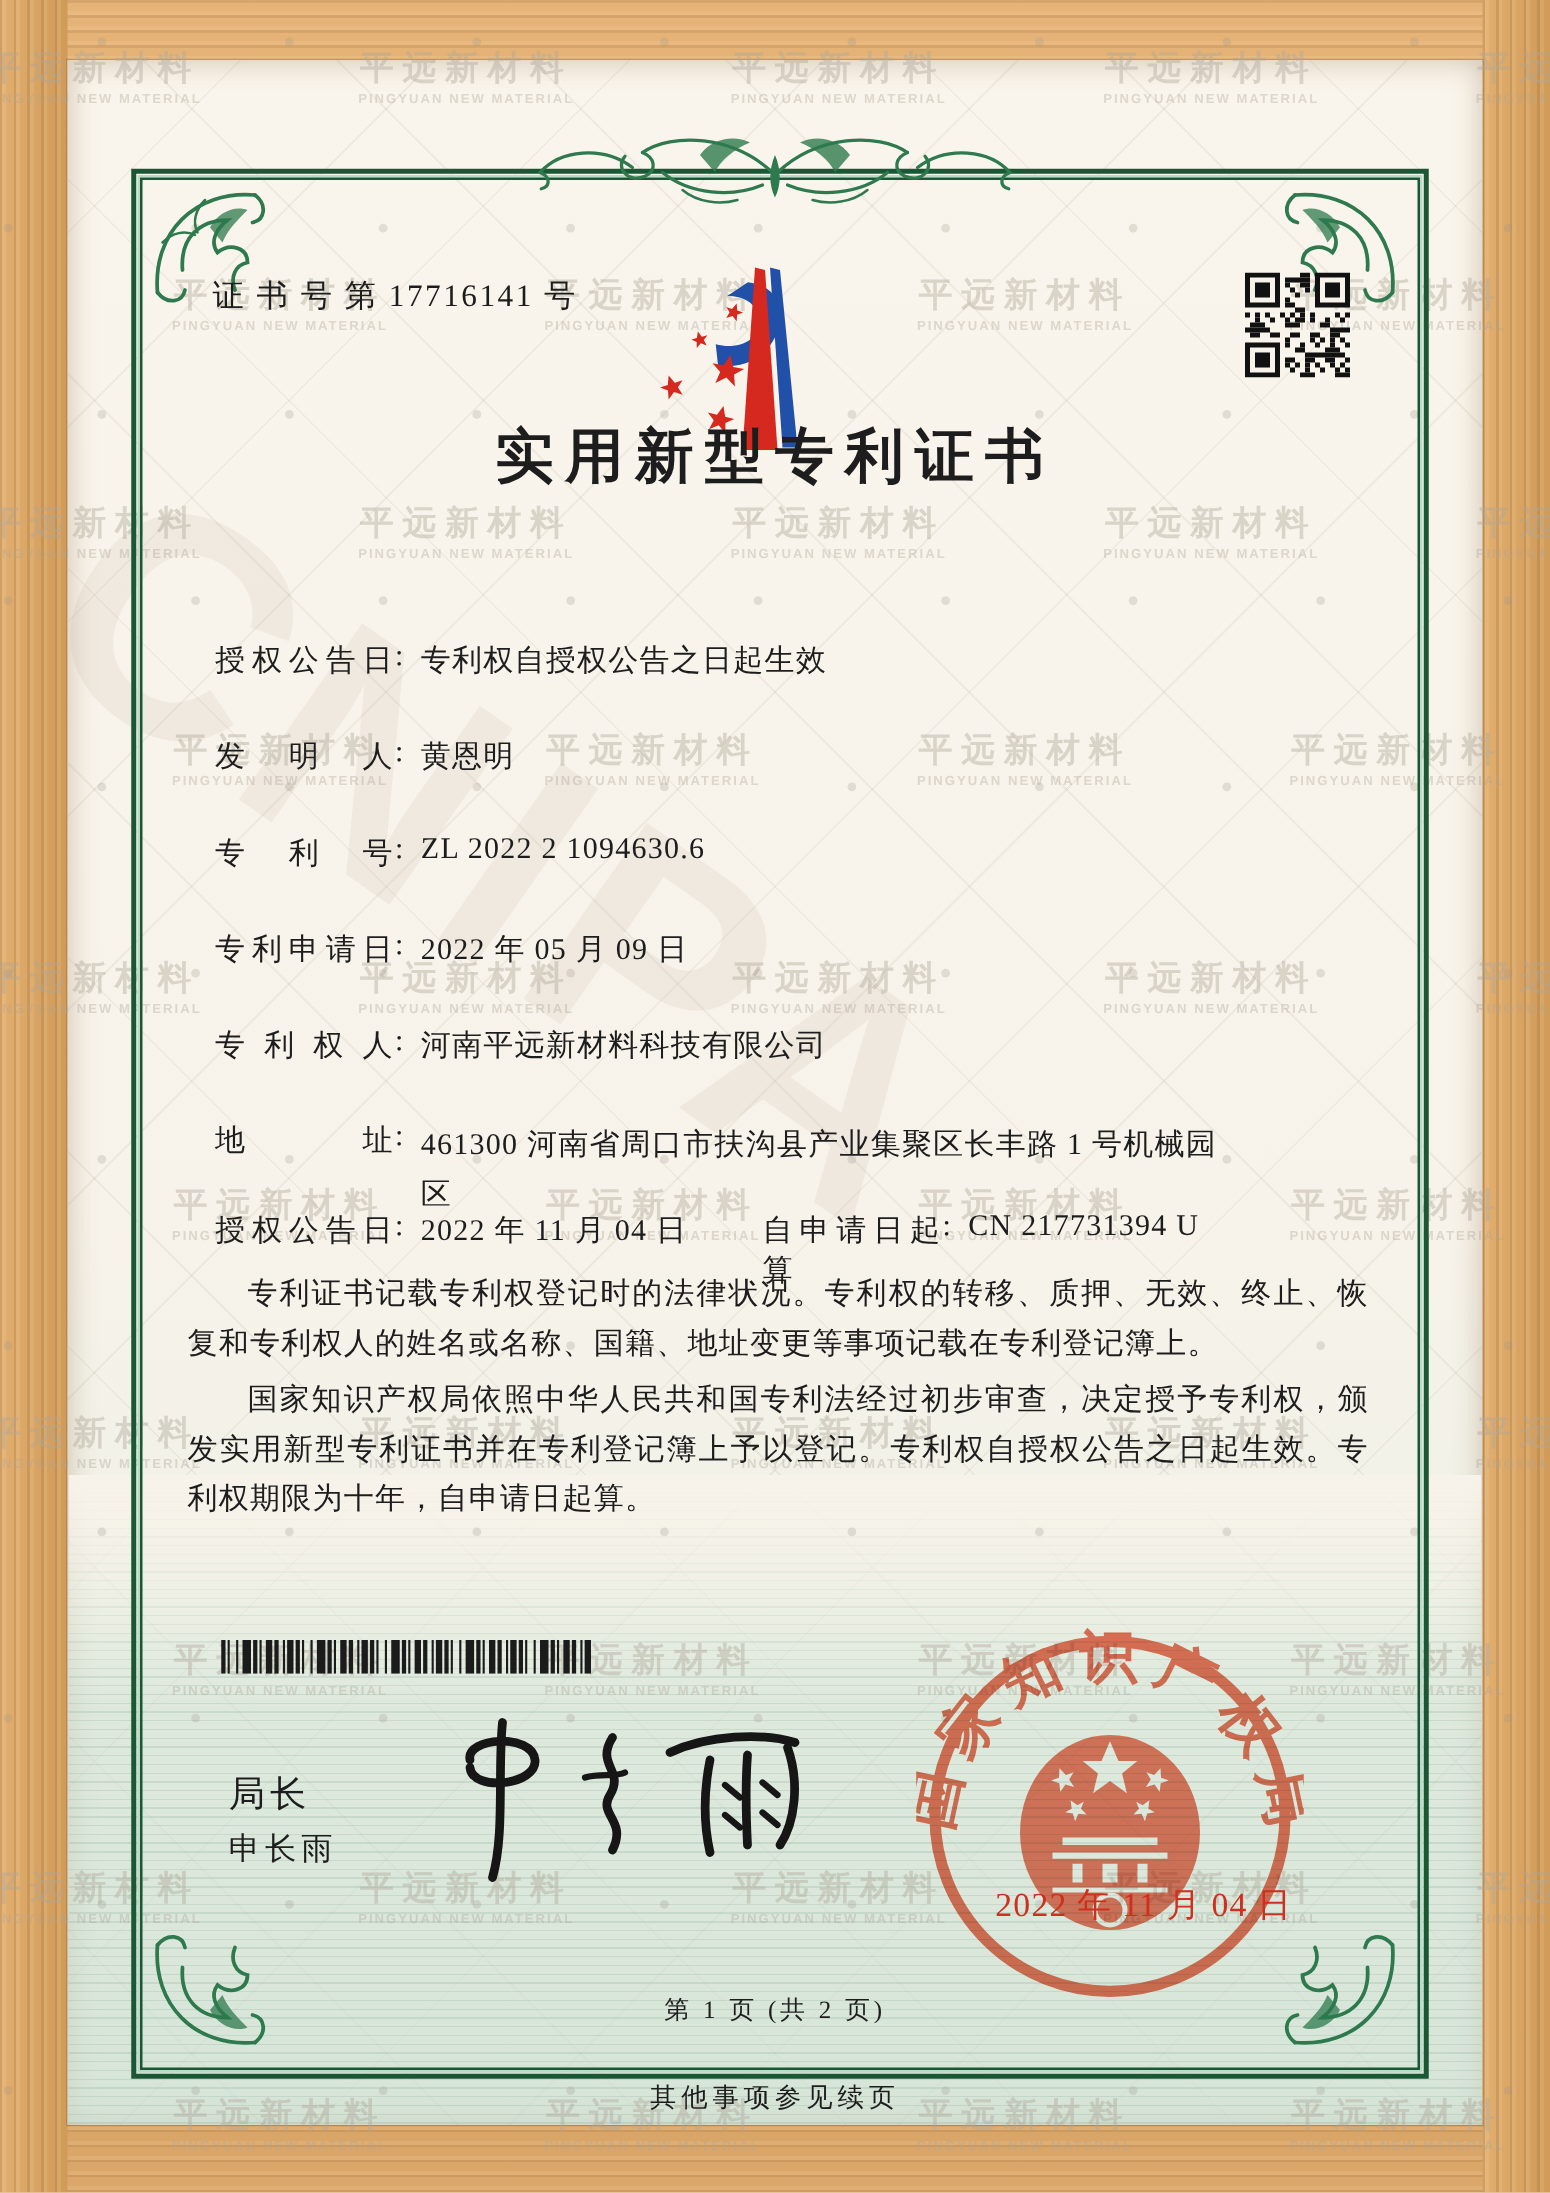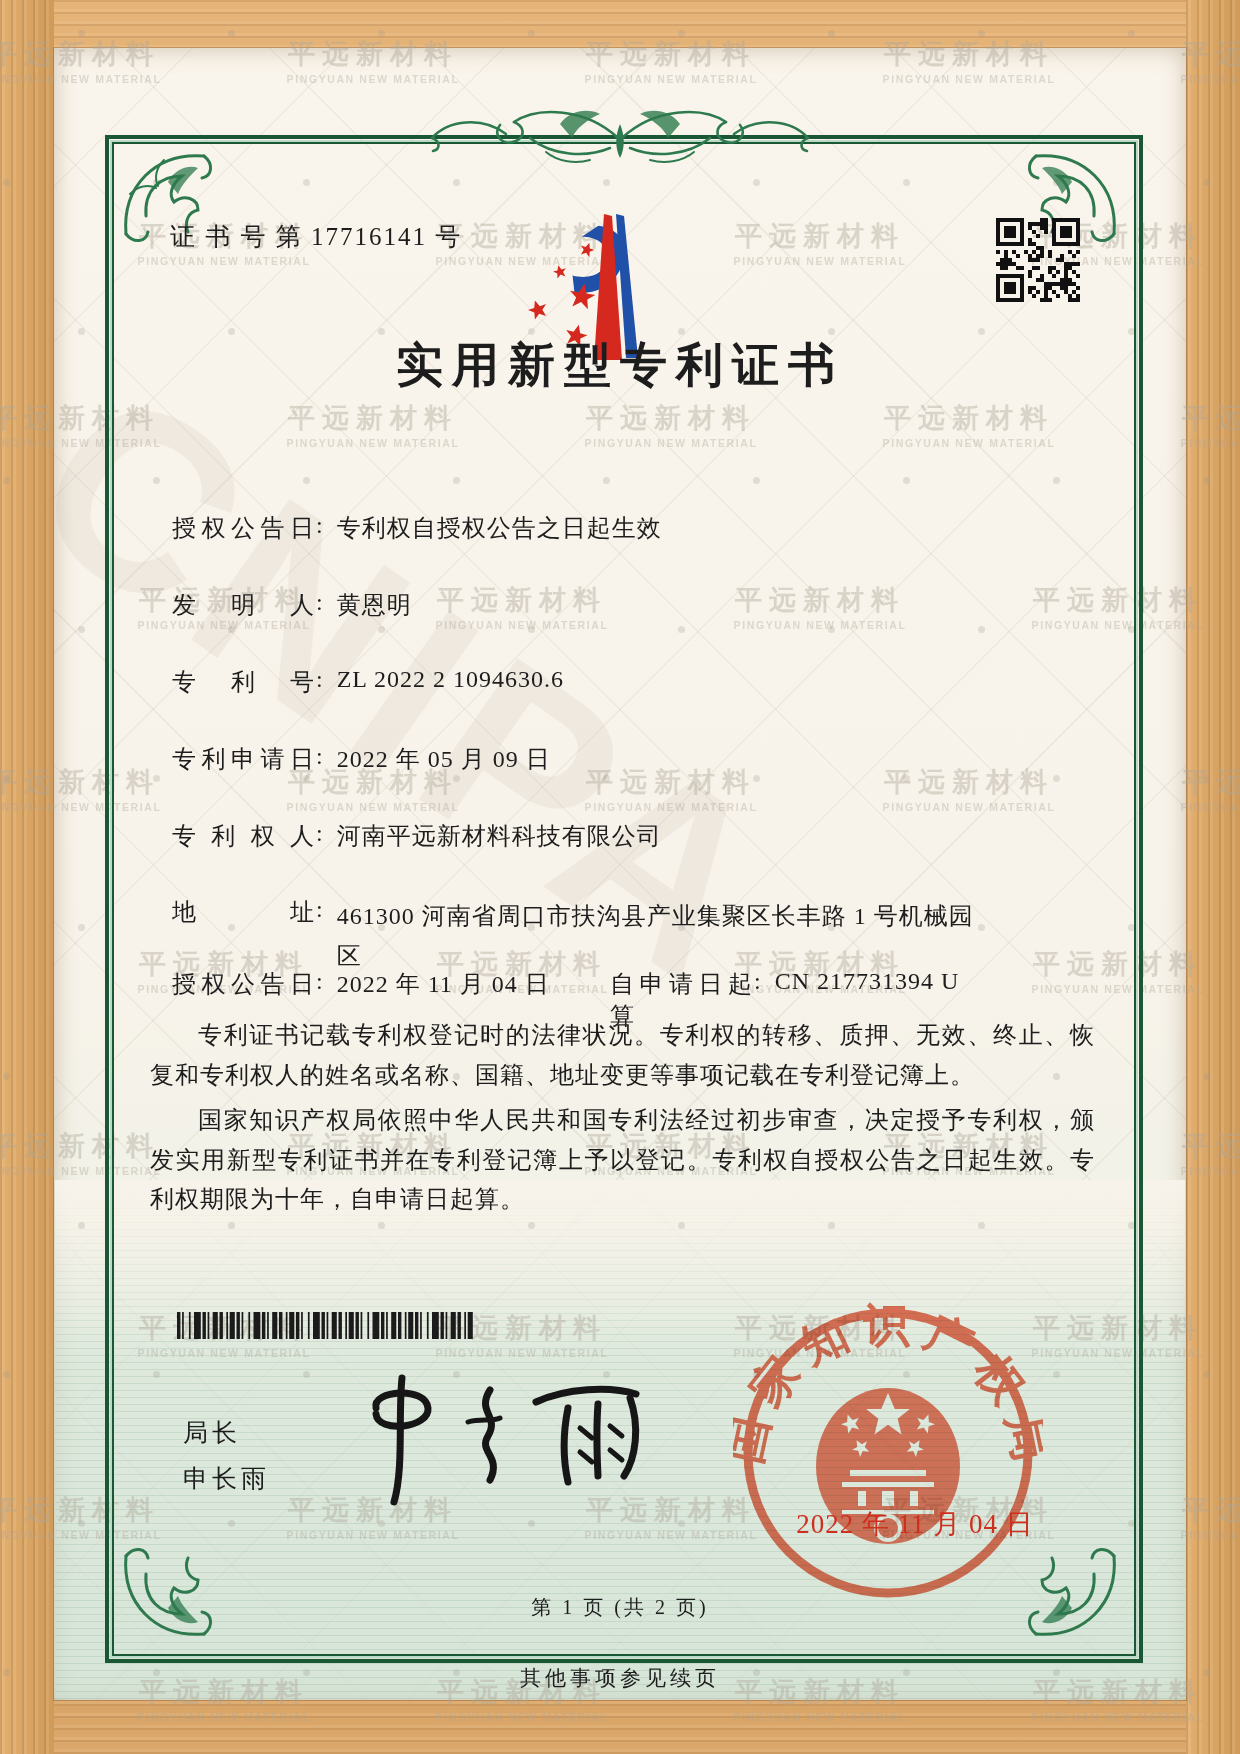--- a/index.html
+++ b/index.html
@@ -60,21 +60,21 @@
   .title{position:absolute;left:0;right:0;top:334px;text-align:center;font-size:47px;font-weight:bold;letter-spacing:9px;}
   .frow{position:absolute;left:172px;display:flex;font-size:24px;align-items:flex-start;}
   .frow .lab{width:142px;text-align:justify;text-align-last:justify;flex:none;}
   .frow .sep{flex:none;margin:0 14px 0 2px;}
   .frow .val{letter-spacing:1px;}
   .addr-val{width:770px;line-height:40px;}
   .grant2{left:610px;}
   .paras{position:absolute;left:150px;width:945px;top:1016px;font-size:24px;line-height:39.5px;text-align:justify;letter-spacing:1px;}
   .paras p{margin:0 0 6px 0;text-indent:2em;}
   .barcode{position:absolute;left:175px;top:1312px;width:303px;height:27px;}
-  .signer-title{position:absolute;left:183px;top:1416px;font-size:25px;letter-spacing:4px;font-family:"Liberation Sans","DejaVu Sans",sans-serif;}
+  .signer-title{position:absolute;left:183px;top:1416px;font-size:29px;letter-spacing:4px;font-family:"Liberation Sans","DejaVu Sans",sans-serif;}
   .signer-name{position:absolute;left:183px;top:1462px;font-size:25px;letter-spacing:4px;font-family:"Liberation Sans","DejaVu Sans",sans-serif;}
   .signature{position:absolute;left:340px;top:1364px;width:340px;height:150px;}
   .seal{position:absolute;left:733px;top:1298px;width:310px;height:310px;mix-blend-mode:multiply;opacity:.92;}
   .seal-date{position:absolute;left:760px;top:1506px;width:310px;text-align:center;font-size:27px;color:#cf2f1e;letter-spacing:1px;z-index:9;}
   .page-no{position:absolute;left:0;right:0;top:1594px;text-align:center;font-size:20px;letter-spacing:3px;}
   .cont-note{position:absolute;left:0;right:0;top:1664px;text-align:center;font-size:21px;letter-spacing:4px;}
 </style>
 </head>
 <body>
 

